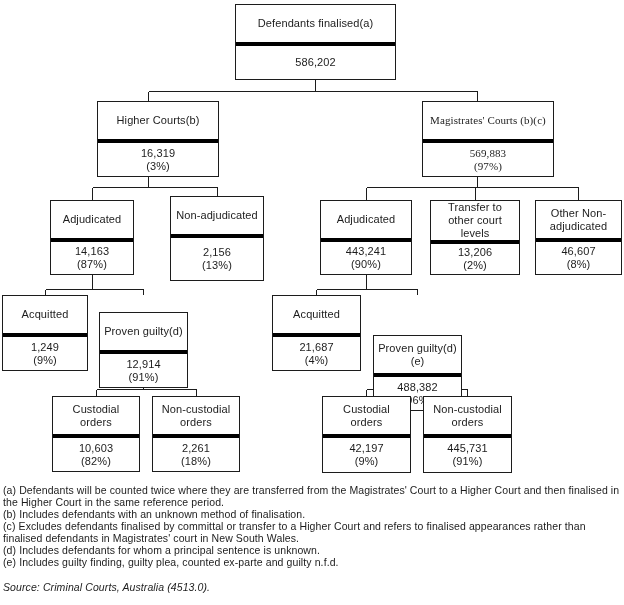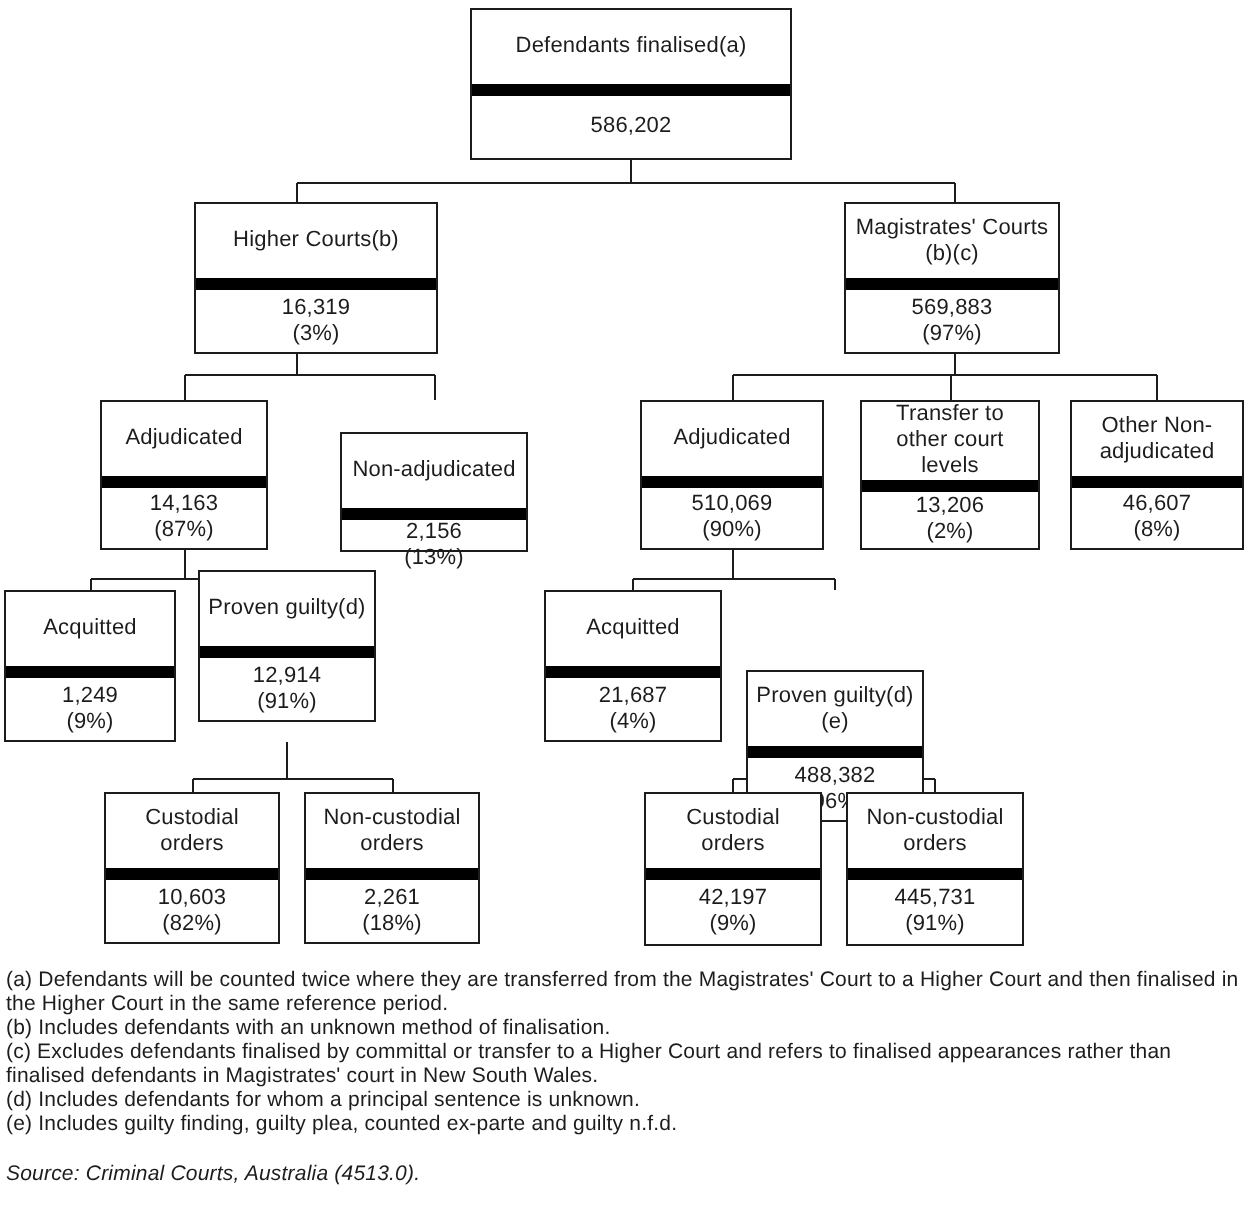--- a/index.html
+++ b/index.html
@@ -21,45 +21,45 @@
     background: #ffffff;
     display: flex;
     flex-direction: column;
     text-align: center;
     font-size: 11px;
     line-height: 13px;
     letter-spacing: 0.1px;
   }
   .node-label {
     flex: 0 0 37px;
-    border-bottom: 6px solid #000000;
+    border-bottom: 4px solid #000000;
     display: flex;
     align-items: center;
     justify-content: center;
     padding: 0 3px;
   }
   .node-value {
     flex: 1 1 auto;
     display: flex;
     flex-direction: column;
     align-items: center;
     justify-content: center;
   }
 
   
   #n-root        { left: 235px; top: 4px;   width: 161px; height: 76px; }
   #n-higher      { left: 97px;  top: 101px; width: 122px; height: 76px; }
-  #n-magistrates { left: 422px; top: 101px; width: 108px; height: 76px; }
+  #n-magistrates { left: 422px; top: 101px; width: 132px; height: 76px; font-family: Liberation Serif, serif; }
   #n-adj-h       { left: 50px;  top: 200px; width: 84px;  height: 75px; }
-  #n-nonadj-h    { left: 170px; top: 216px; width: 94px;  height: 60px; }
+  #n-nonadj-h    { left: 170px; top: 196px; width: 94px;  height: 85px; }
   #n-adj-m       { left: 320px; top: 200px; width: 92px;  height: 75px; }
   #n-transfer    { left: 430px; top: 200px; width: 90px;  height: 75px; }
   #n-other       { left: 535px; top: 200px; width: 87px;  height: 75px; }
   #n-acq-h       { left: 2px;   top: 295px; width: 86px;  height: 76px; }
-  #n-guilty-h    { left: 99px;  top: 285px; width: 89px;  height: 76px; }
+  #n-guilty-h    { left: 99px;  top: 312px; width: 89px;  height: 76px; }
   #n-acq-m       { left: 272px; top: 295px; width: 89px;  height: 76px; }
   #n-guilty-m    { left: 373px; top: 295px; width: 89px;  height: 76px; margin-top: 40px; }
   #n-cust-h      { left: 52px;  top: 396px; width: 88px;  height: 76px; }
   #n-noncust-h   { left: 152px; top: 396px; width: 88px;  height: 76px; }
   #n-cust-m      { left: 322px; top: 396px; width: 89px;  height: 77px; }
   #n-noncust-m   { left: 423px; top: 396px; width: 89px;  height: 77px; }
 
   .footnotes {
     position: absolute;
     left: 3px; top: 484px; width: 619px;
@@ -125,21 +125,21 @@
     <div class="node-label">Non-adjudicated</div>
     <div class="node-value">
       <div>2,156</div>
       <div>(13%)</div>
     </div>
   </div>
 
   <div class="node" id="n-adj-m">
     <div class="node-label">Adjudicated</div>
     <div class="node-value">
-      <div>510,069</div>
+      <div>443,241</div>
       <div>(90%)</div>
     </div>
   </div>
 
   <div class="node" id="n-transfer">
     <div class="node-label">Transfer to other court levels</div>
     <div class="node-value">
       <div>13,206</div>
       <div>(2%)</div>
     </div>

